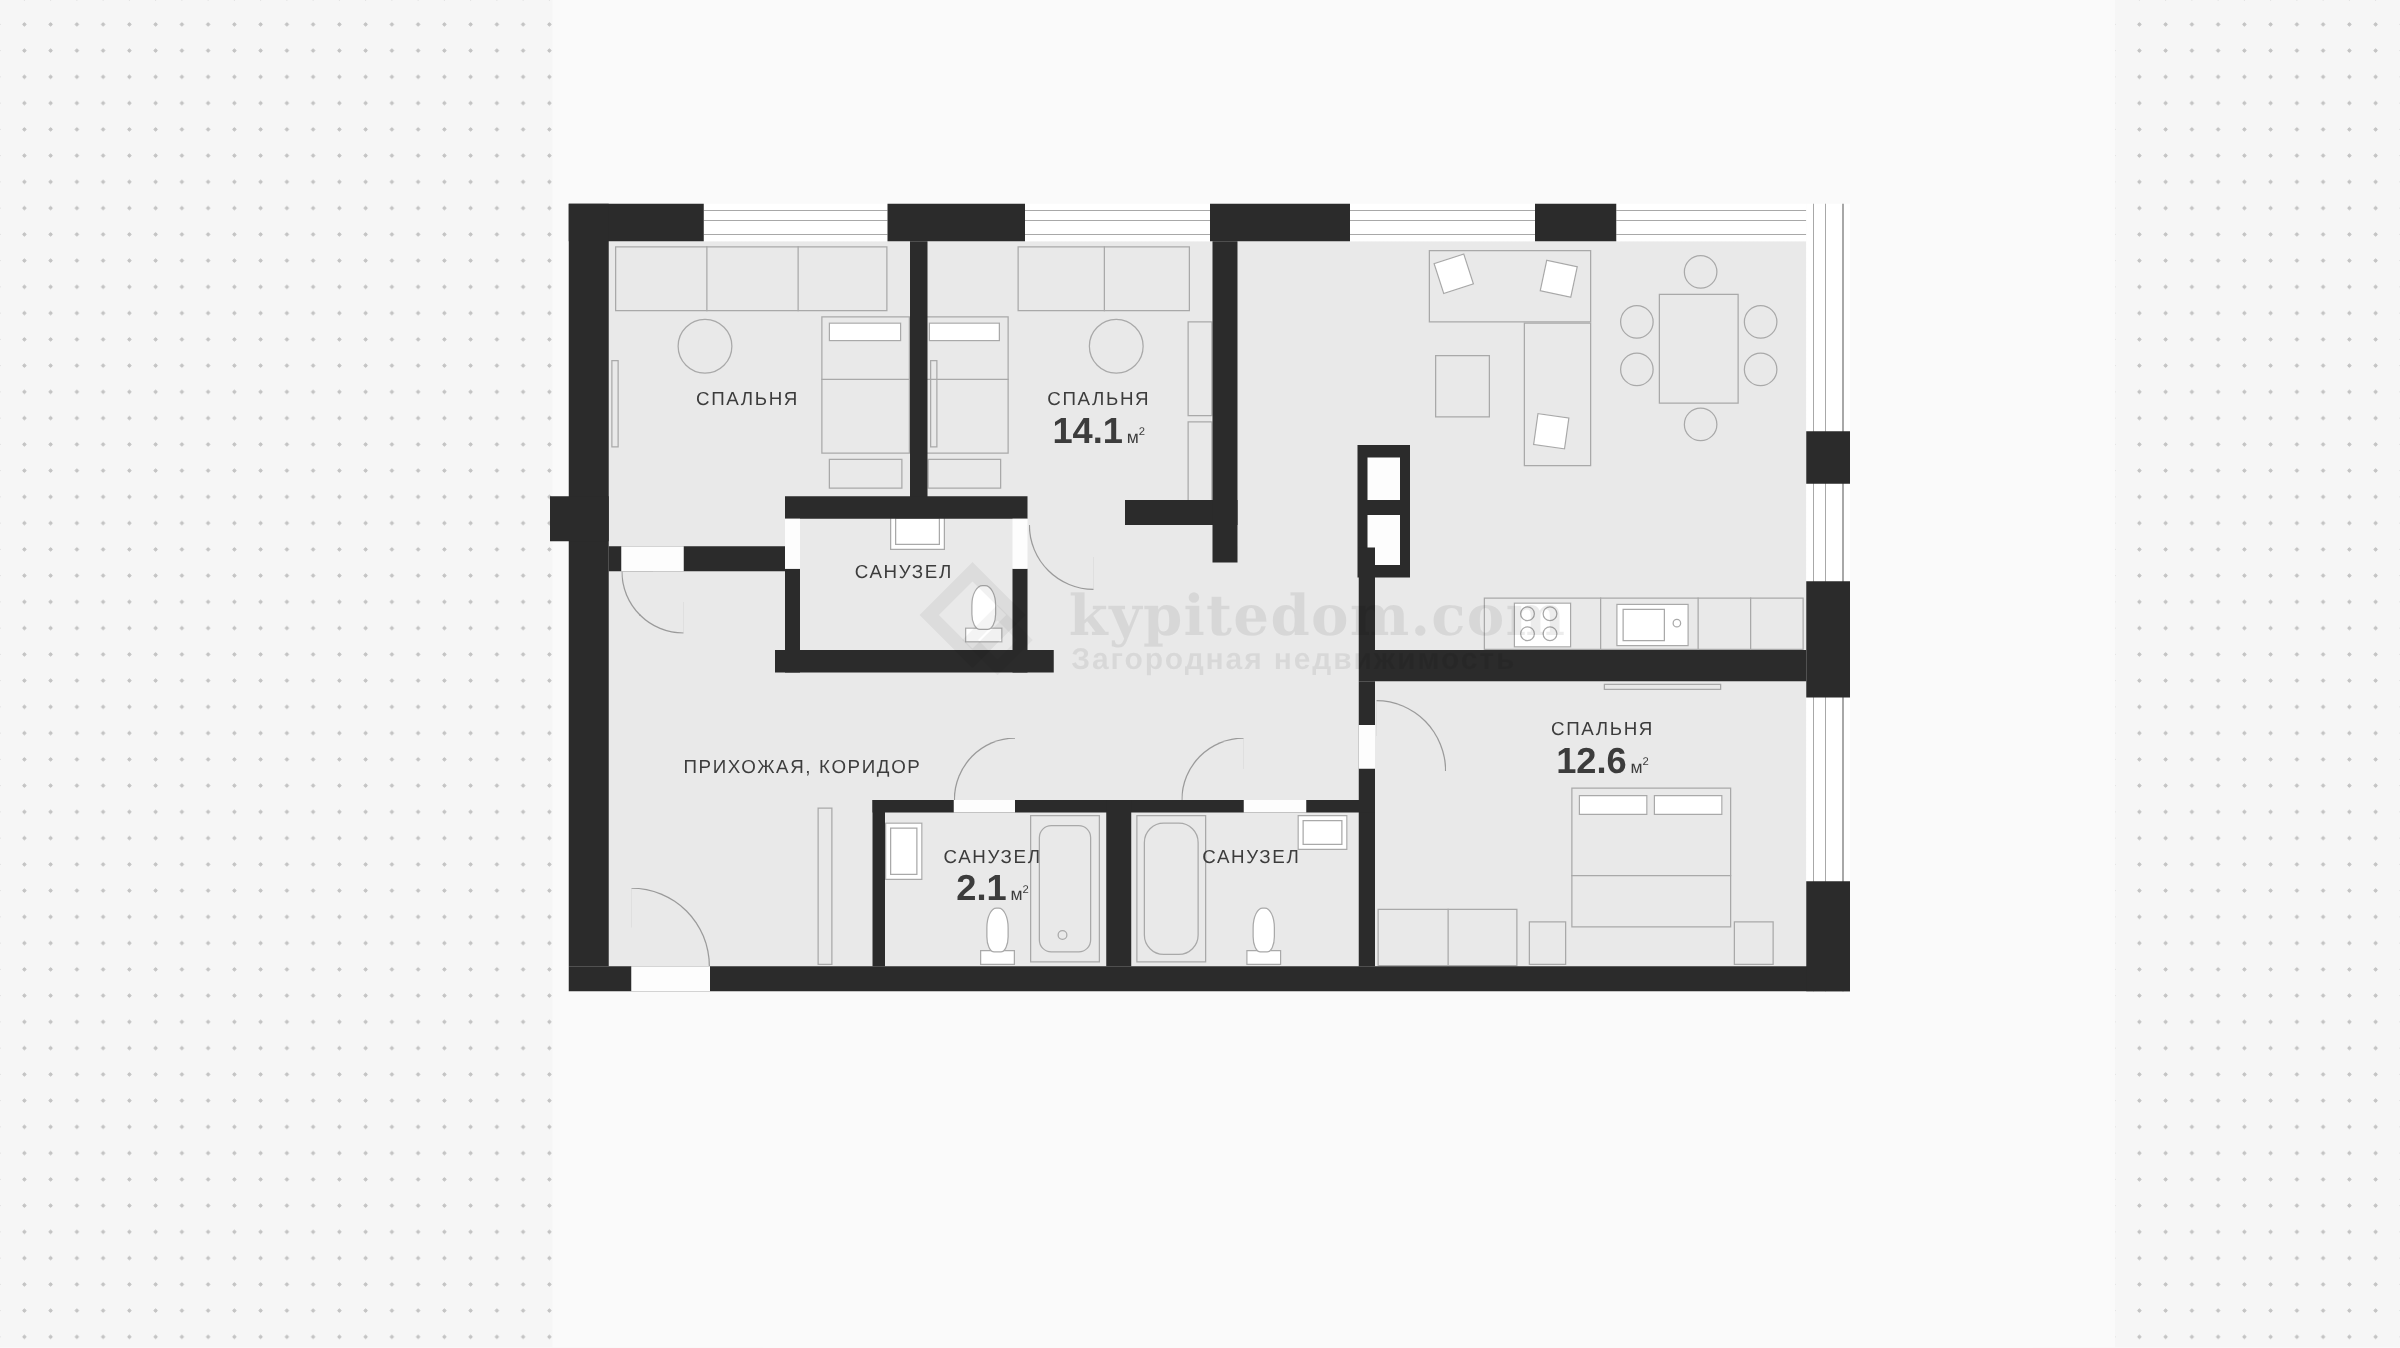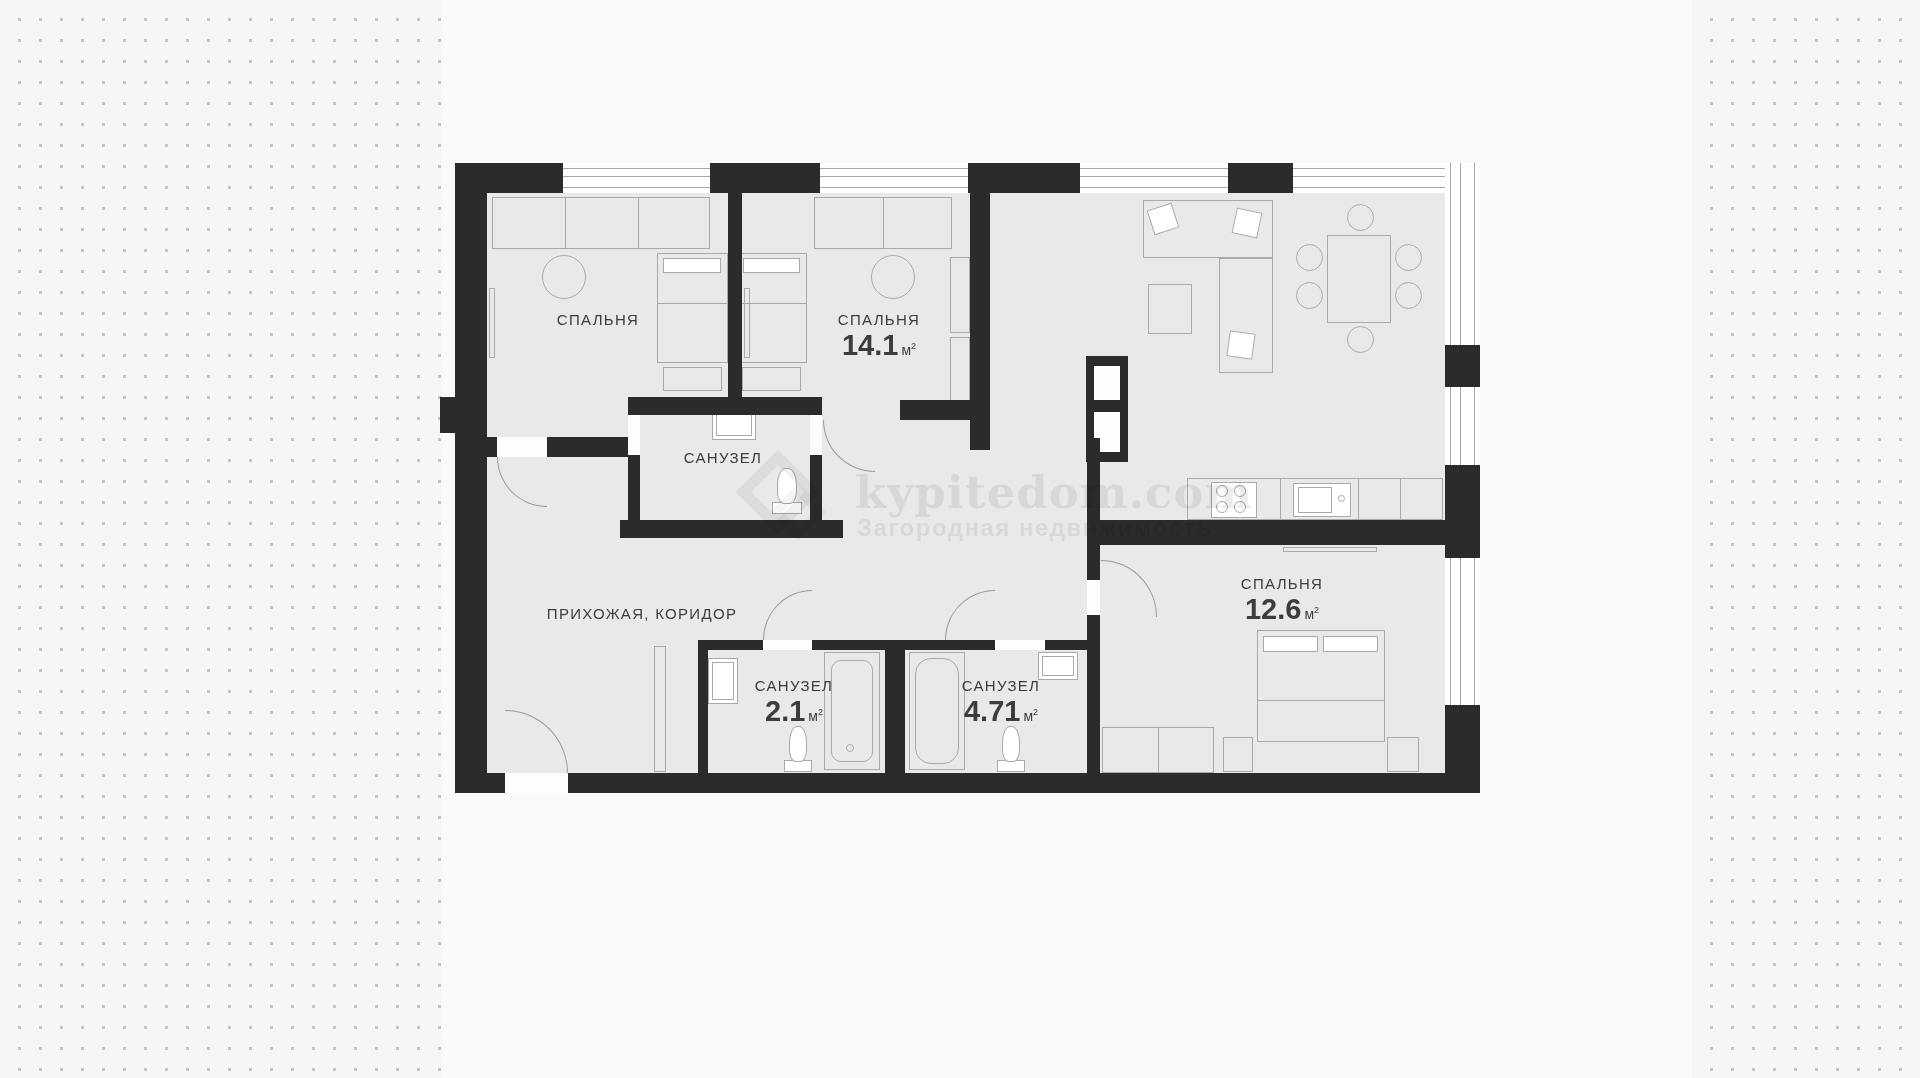--- a/index.html
+++ b/index.html
@@ -193,21 +193,20 @@
   </div>
   <div class="abs room-label" style="left:482px;top:564px;margin-top:42px;">
     <div class="rl-name">ПРИХОЖАЯ, КОРИДОР</div>
   </div>
   <div class="abs room-label" style="left:634px;top:678px;">
     <div class="rl-name">САНУЗЕЛ</div>
     <div class="rl-area"><span>2.1</span><span class="rl-unit"><span>м</span><sup>2</sup></span></div>
   </div>
   <div class="abs room-label" style="left:841px;top:678px;">
     <div class="rl-name">САНУЗЕЛ</div>
-    <div class="rl-area"><span>4.71</span><span class="rl-unit"><span>м</span><sup>2</sup></span></div>
   </div>
   <div class="abs room-label" style="left:1122px;top:576px;">
     <div class="rl-name">СПАЛЬНЯ</div>
     <div class="rl-area"><span>12.6</span><span class="rl-unit"><span>м</span><sup>2</sup></span></div>
   </div>
 
   <div class="abs wm-diamond" style="left:748px;top:462px;width:60px;height:60px;border:11px solid rgba(0,0,0,0.055);"></div>
   <div class="abs wm-diamond" style="left:778px;top:492px;width:40px;height:40px;border:9px solid rgba(0,0,0,0.045);"></div>
   <div class="abs wm-tagline" style="left:857px;top:514px;">Загородная недвижимость</div>
   <div class="abs wm-brand" style="left:855px;top:466px;">kypitedom.com</div>

